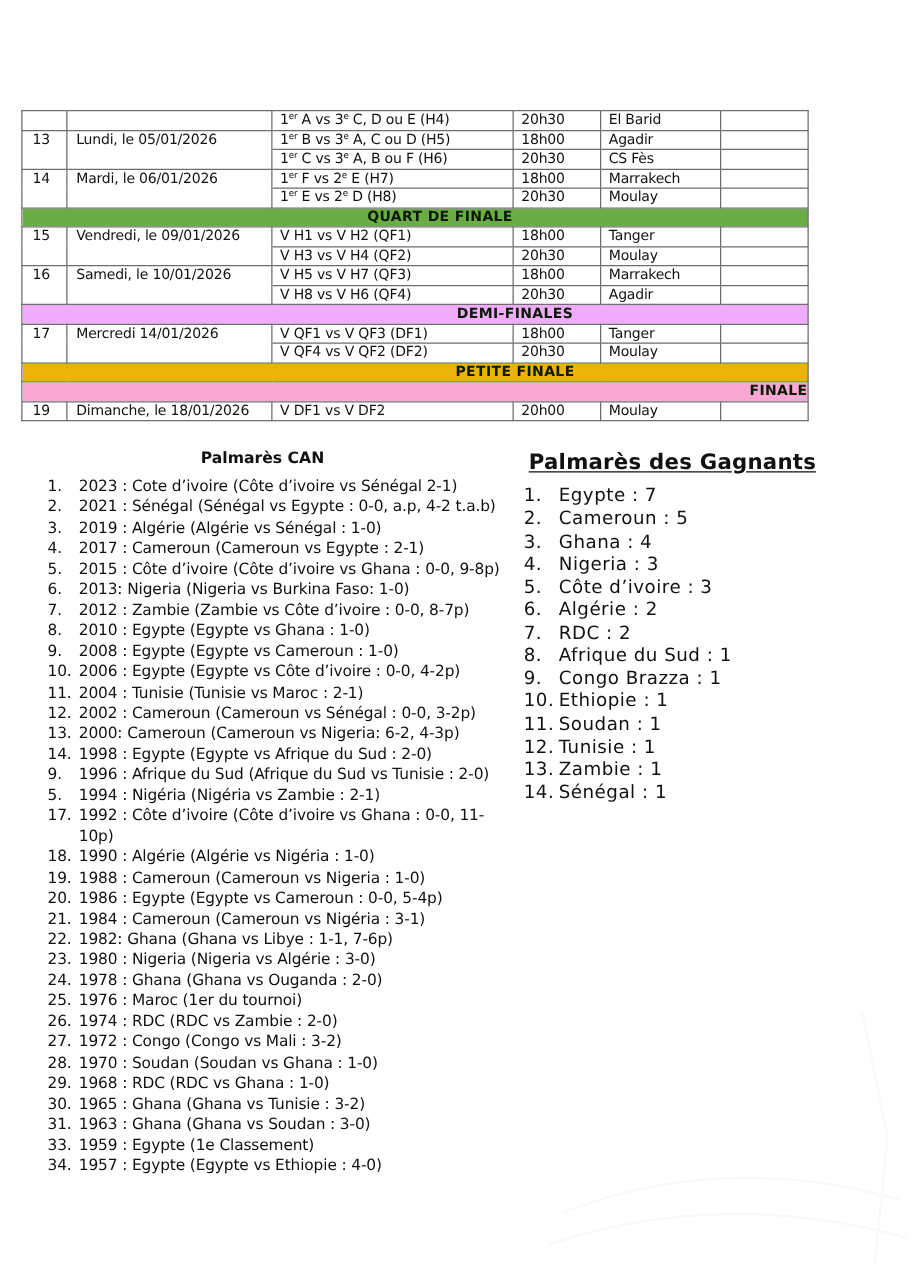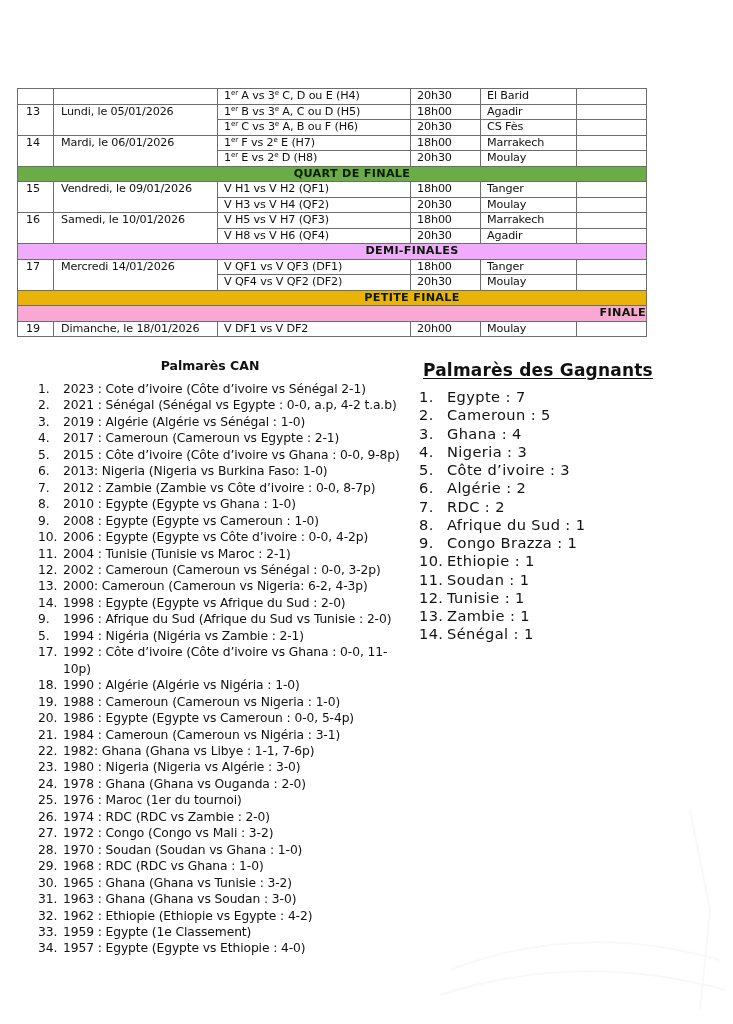--- a/index.html
+++ b/index.html
@@ -304,24 +304,20 @@
     </li>
     <li>
       <span class="idx">30.</span>
       <span class="txt">1965 : Ghana (Ghana vs Tunisie : 3-2)</span>
     </li>
     <li>
       <span class="idx">31.</span>
       <span class="txt">1963 : Ghana (Ghana vs Soudan : 3-0)</span>
     </li>
     <li>
-      <span class="idx">32.</span>
-      <span class="txt">1962 : Ethiopie (Ethiopie vs Egypte : 4-2)</span>
-    </li>
-    <li>
       <span class="idx">33.</span>
       <span class="txt">1959 : Egypte (1e Classement)</span>
     </li>
     <li>
       <span class="idx">34.</span>
       <span class="txt">1957 : Egypte (Egypte vs Ethiopie : 4-0)</span>
     </li>
   </ol>
 
 <div class="win-title">Palmarès des Gagnants</div>

